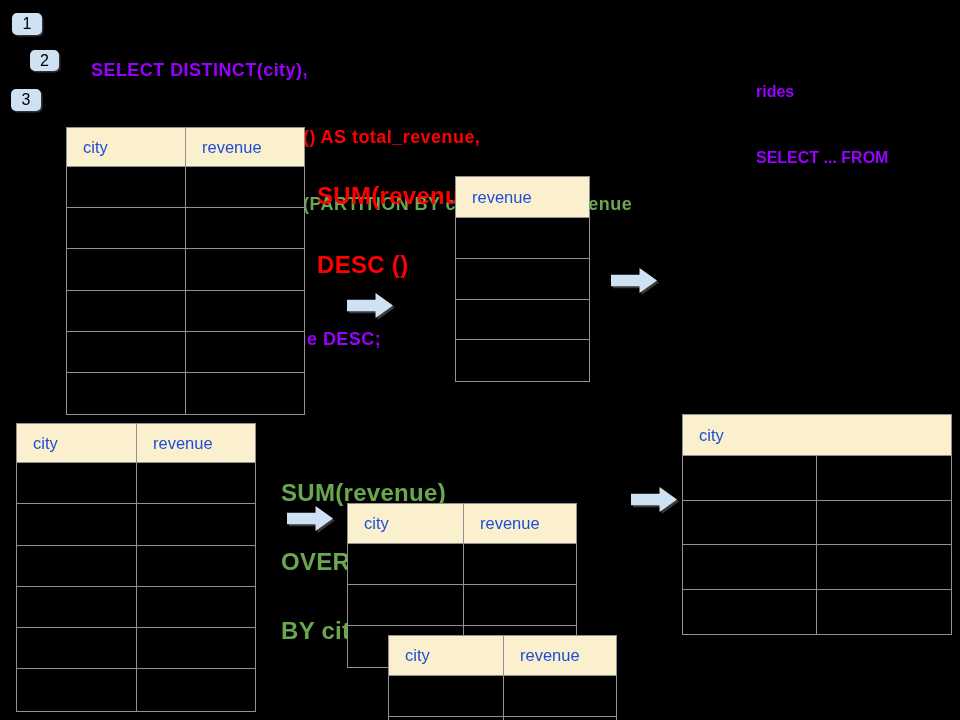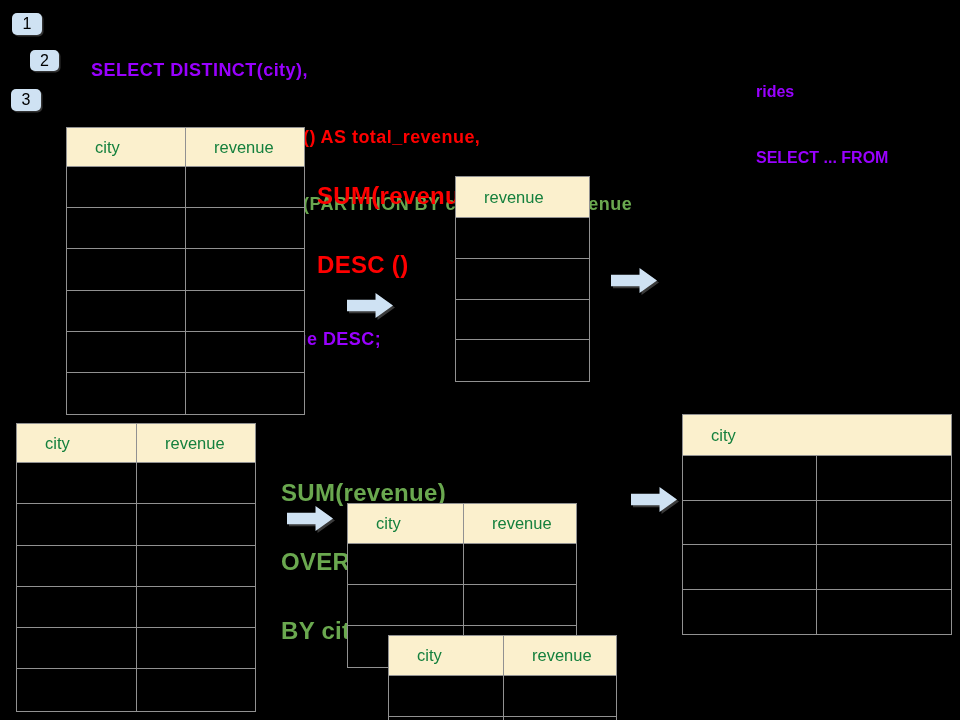--- a/index.html
+++ b/index.html
@@ -31,22 +31,22 @@
            clip-path:polygon(0 27%,62% 27%,62% 0,100% 50%,62% 100%,62% 73%,0 73%)}
   .a1{left:347px;top:293px}
   .a2{left:611px;top:268px}
   .a3{left:287px;top:506px}
   .a4{left:631px;top:487px}
 
   
   .uitable{position:absolute;background:#000;border:1px solid #919191;box-sizing:border-box}
   .thead{display:flex;height:var(--hh);background:#fbf0cd;border-bottom:1px solid #919191;
          box-sizing:border-box}
-  .th{box-sizing:border-box;display:flex;align-items:center;padding-left:28px;
-      font:16.5px "Liberation Sans",sans-serif;color:#15803d;border-right:1px solid #919191}
+  .th{box-sizing:border-box;display:flex;align-items:center;padding-left:16px;
+      font:16.5px "Liberation Sans",sans-serif;color:#1d4ed8;border-right:1px solid #919191}
   .th:last-child{border-right:none}
   .trow{display:flex;height:var(--rh);border-bottom:1px solid #919191;box-sizing:border-box}
   .trow:last-child{border-bottom:none}
   .td{box-sizing:border-box;border-right:1px solid #919191;background:#000}
   .td:last-child{border-right:none}
   .th:nth-child(1),.td:nth-child(1){width:var(--c1)}
   .th:nth-child(2),.td:nth-child(2){width:var(--c2)}
   .t0{left:66px;top:127px;width:239px;--c1:119px;--c2:118px;--hh:39px;--rh:41.2px}
   .t1{left:455px;top:176px;width:135px;--c1:133px;--hh:41px;--rh:40.8px}
   .t2{left:16px;top:423px;width:240px;--c1:120px;--c2:118px;--hh:39px;--rh:41.3px}

